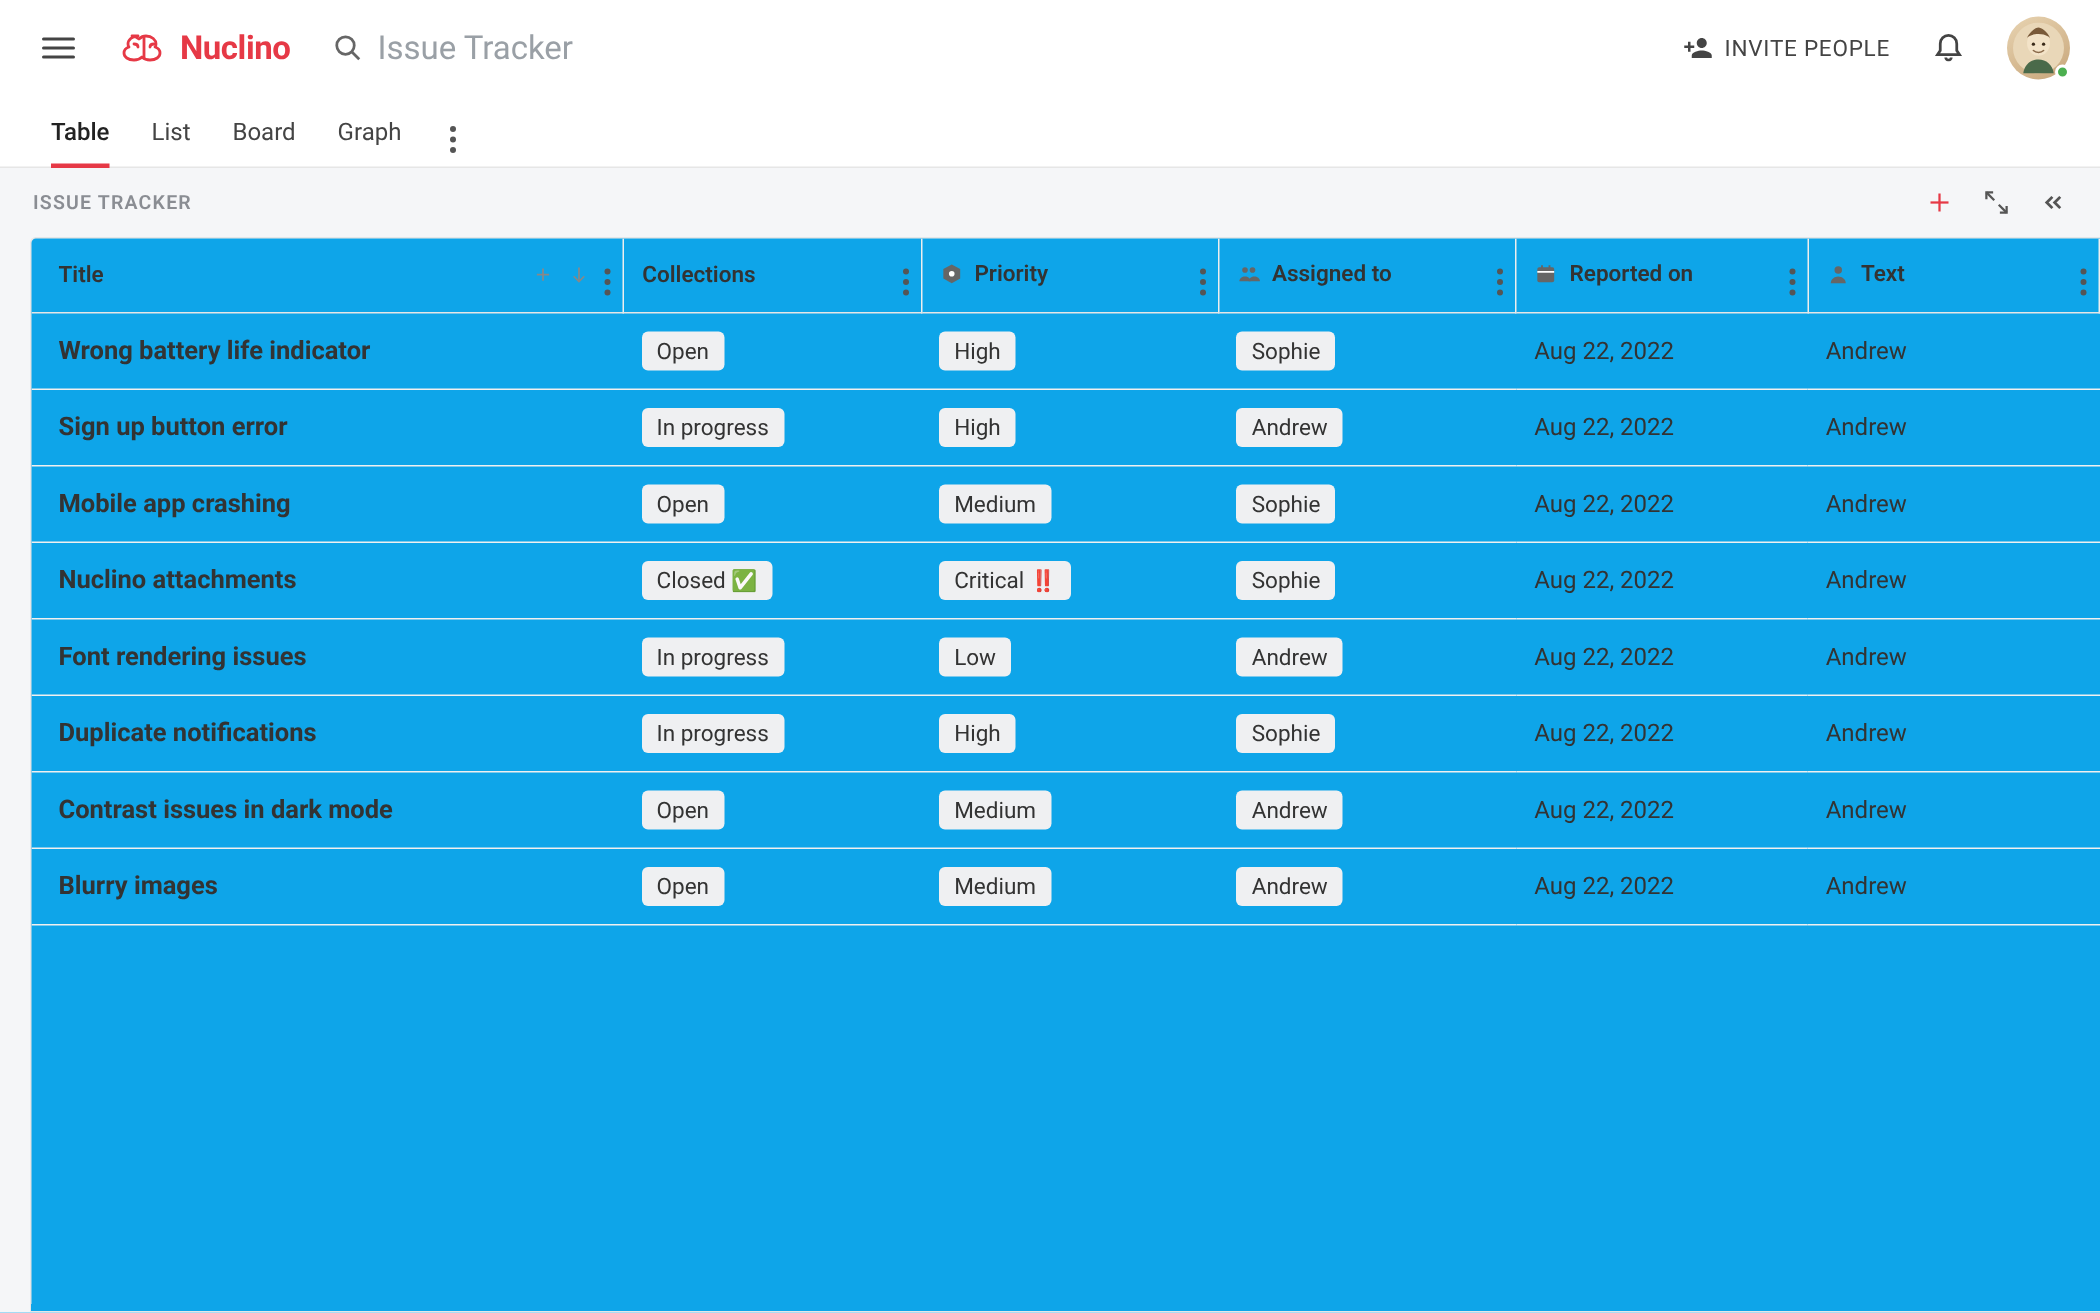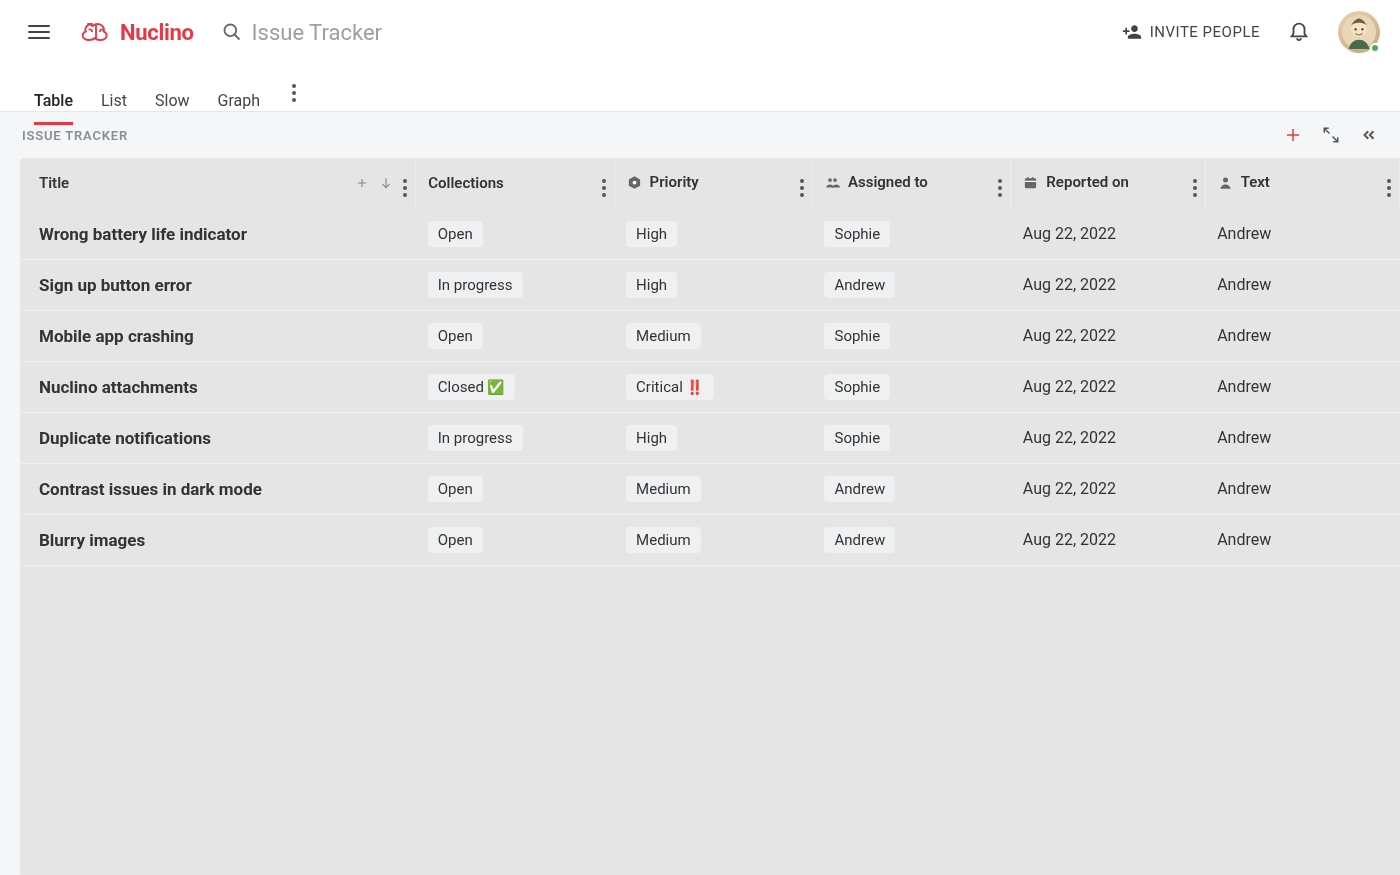--- a/index.html
+++ b/index.html
@@ -49,21 +49,21 @@
     background: #4caf50; border: 2px solid #fff;
   }
 
   
   .views-row {
     display: flex; align-items: center; gap: 28px; padding: 0 34px; height: 48px;
     border-bottom: 1px solid #e6e6e6; position: relative;
   }
   .view-tab {
     font-size: 16px; color: #444; cursor: pointer; padding: 12px 0;
-    border-bottom: 3px solid transparent; position: relative; top: 14px;
+    border-bottom: 3px solid transparent; position: relative; top: 1px;
   }
   .view-tab.active { color: #222; font-weight: 500; border-bottom-color: #e63946; }
   .views-more { cursor: pointer; color: #444; padding: 4px; }
   .dots-v { display: inline-flex; flex-direction: column; gap: 3px; }
   .dots-v i { width: 4px; height: 4px; border-radius: 50%; background: #555; display: block; }
 
   
   .content {
     background: #f5f6f8; padding: 0; height: calc(875px - 64px - 48px);
     display: flex; flex-direction: column;
@@ -75,21 +75,21 @@
   .breadcrumb-label {
     font-size: 13px; font-weight: 600; letter-spacing: 0.8px; color: #8a8d93; text-transform: uppercase;
   }
   .content-actions { display: flex; align-items: center; gap: 20px; }
   .action-btn { cursor: pointer; color: #555; display: flex; align-items: center; justify-content: center; }
   .action-btn.plus { color: #e63946; font-size: 22px; font-weight: 300; }
   .action-btn svg { width: 18px; height: 18px; }
 
   
   .table-container {
-    background: #e5e5e5; margin: 4px 0 0 20px; border-radius: 4px 0 0 0; border: 1px solid #e6e6e6; border-right: none;
+    background: #0ea5e9; margin: 4px 0 0 20px; border-radius: 4px 0 0 0; border: 1px solid #e6e6e6; border-right: none;
     flex: 1; overflow: hidden;
   }
   table { width: 100%; border-collapse: collapse; table-layout: fixed; }
   th, td { text-align: left; vertical-align: middle; }
   thead th {
     padding: 14px 12px; border-bottom: 1px solid #e6e6e6; border-right: 1px solid #eee;
     font-size: 15px; font-weight: 600; color: #333; position: relative;
   }
   thead th:first-child { padding-left: 18px; }
   .col-title-wrap { display: inline-flex; align-items: center; gap: 8px; }
@@ -164,21 +164,21 @@
       </div>
       <div class="presence-dot"></div>
     </div>
   </div>
 </div>
 
 <div class="views-row">
   <div id="view-tabs-container" style="display:flex; gap:28px;">
       <div class="view-tab active"><span>Table</span></div>
       <div class="view-tab"><span>List</span></div>
-      <div class="view-tab"><span>Slow</span></div>
+      <div class="view-tab"><span>Board</span></div>
       <div class="view-tab"><span>Graph</span></div>
     </div>
   <div class="views-more">
     <span class="dots-v">
         <i></i>
         <i></i>
         <i></i>
       </span>
   </div>
 </div>
@@ -338,20 +338,28 @@
           </tr>
           <tr>
             <td>Nuclino attachments</td>
             <td><span class="pill">Closed<span class="emoji">✅</span></span></td>
             <td><span class="pill">Critical<span class="emoji">‼️</span></span></td>
             <td><span class="pill">Sophie</span></td>
             <td>Aug 22, 2022</td>
             <td>Andrew</td>
           </tr>
           <tr>
+            <td>Font rendering issues</td>
+            <td><span class="pill">In progress</span></td>
+            <td><span class="pill">Low</span></td>
+            <td><span class="pill">Andrew</span></td>
+            <td>Aug 22, 2022</td>
+            <td>Andrew</td>
+          </tr>
+          <tr>
             <td>Duplicate notifications</td>
             <td><span class="pill">In progress</span></td>
             <td><span class="pill">High</span></td>
             <td><span class="pill">Sophie</span></td>
             <td>Aug 22, 2022</td>
             <td>Andrew</td>
           </tr>
           <tr>
             <td>Contrast issues in dark mode</td>
             <td><span class="pill">Open</span></td>

